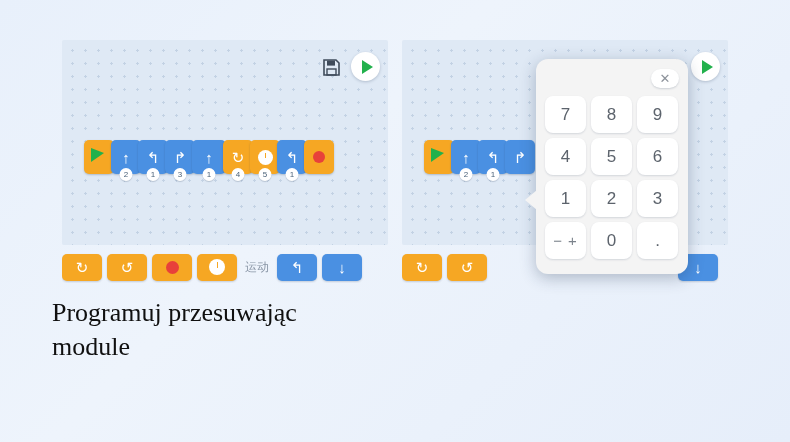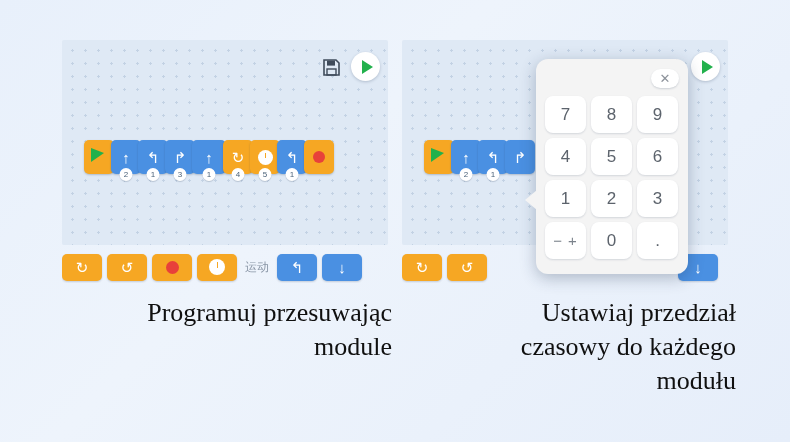--- a/index.html
+++ b/index.html
@@ -253,21 +253,21 @@
     border-right: 12px solid #f4f4f4;
     border-top: 10px solid transparent;
     border-bottom: 10px solid transparent;
   }
 
   
   .caption {
     position: absolute;
     top: 296px;
     width: 340px;
-    text-align: right;
+    text-align: left;
     font-family: "Liberation Serif", serif;
     font-size: 26px;
     line-height: 34px;
     color: #101010;
   }
   .caption-left  { left: 52px; }
   .caption-right { left: 396px; }
 </style>
 </head>
 <body>
@@ -410,15 +410,14 @@
       <div class="pal orange">
         <span class="glyph">↺</span>
       </div>
       <div class="pal blue" style="margin-left:186px;">
         <span class="glyph">↓</span>
       </div>
     </div>
   </div>
 
   <div class="caption caption-left">Programuj przesuwając<br>module</div>
-  <div class="caption caption-right">Ustawiaj przedział<br>czasowy do każdego<br>modułu</div>
 
 </div>
 
 </body></html>

